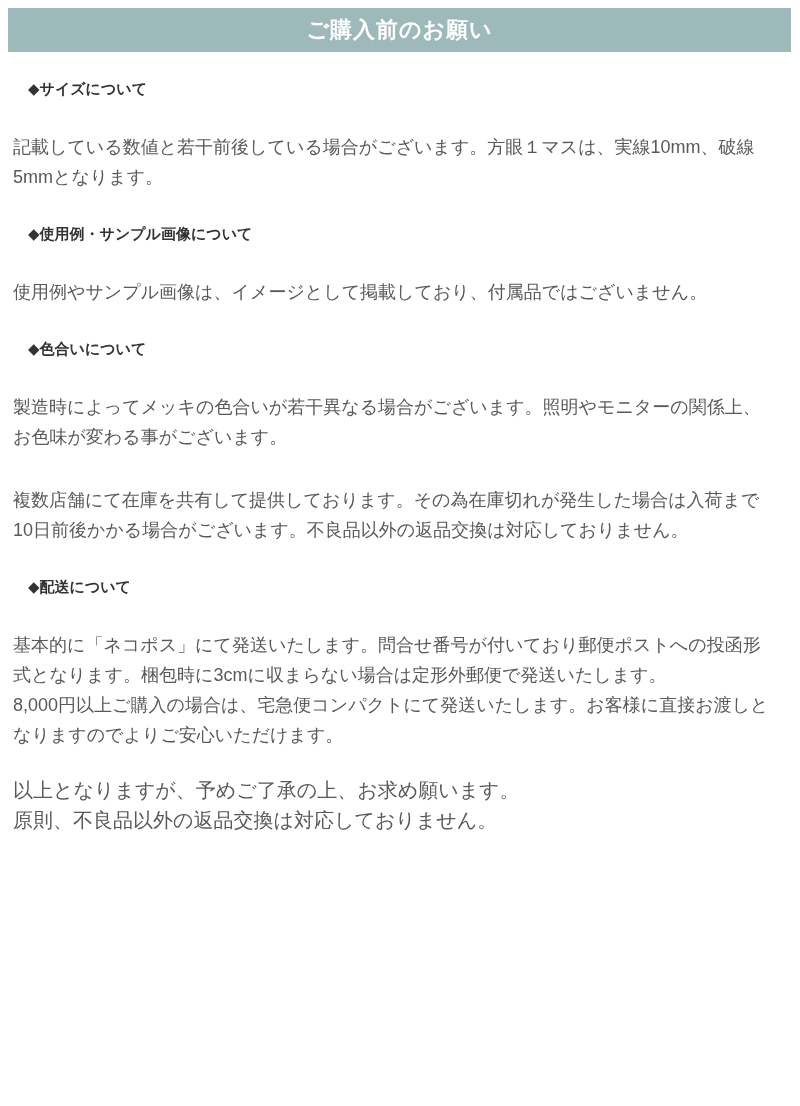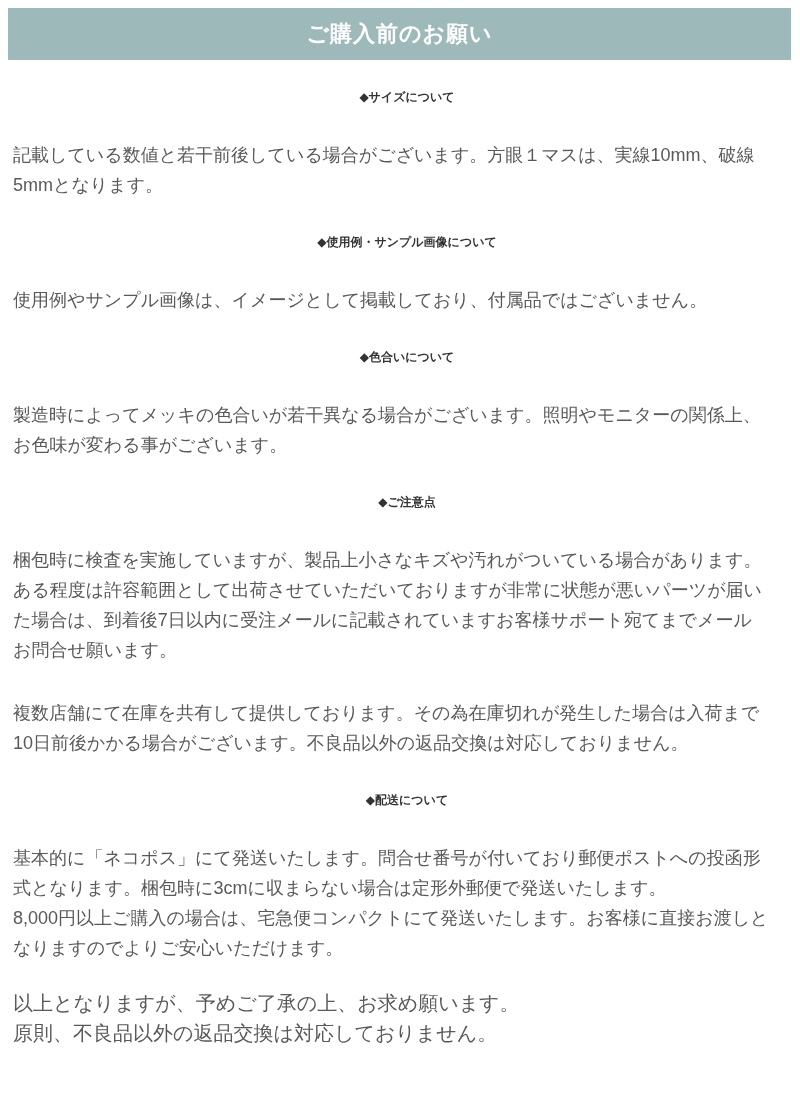--- a/index.html
+++ b/index.html
@@ -10,39 +10,38 @@
   }
   .page {
     position: relative;
     width: 800px;
     height: 1106px;
     overflow: hidden;
     background: var(--page-bg, #ffffff);
   }
   .title-bar {
     margin: 8px 9px 0 8px;
-    height: 52px;
+    height: 44px;
     background: var(--header-bg, #9db9ba);
     display: flex;
     align-items: center;
     justify-content: center;
   }
   .title-bar .title-text {
     color: var(--header-text, #ffffff);
     font-size: 22px;
     font-weight: bold;
     letter-spacing: 1px;
   }
   h3.sec-heading {
-    font-size: 12px;
+    font-size: 15px;
     font-weight: bold;
     line-height: 20px;
     color: var(--heading-text, #333333);
     margin: 32px 14px 0 28px;
-    text-align: center;
   }
   h3.sec-heading.first {
     margin-top: 27px;
   }
   p.sec-body {
     font-size: 18px;
     line-height: 30px;
     color: var(--body-text, #595959);
     margin: 33px 31px 0 13px;
     white-space: pre-line;
@@ -72,24 +71,20 @@
   <section>
     <h3 class="sec-heading">◆使用例・サンプル画像について</h3>
     <p class="sec-body">使用例やサンプル画像は、イメージとして掲載しており、付属品ではございません。</p>
   </section>
 
   <section>
     <h3 class="sec-heading">◆色合いについて</h3>
     <p class="sec-body">製造時によってメッキの色合いが若干異なる場合がございます。照明やモニターの関係上、お色味が変わる事がございます。</p>
   </section>
 
-  <section>
-    <h3 class="sec-heading">◆ご注意点</h3>
-    <p class="sec-body">梱包時に検査を実施していますが、製品上小さなキズや汚れがついている場合があります。ある程度は許容範囲として出荷させていただいておりますが非常に状態が悪いパーツが届いた場合は、到着後7日以内に受注メールに記載されていますお客様サポート宛てまでメールお問合せ願います。</p>
-  </section>
 
   <section>
     <p class="sec-body">複数店舗にて在庫を共有して提供しております。その為在庫切れが発生した場合は入荷まで10日前後かかる場合がございます。不良品以外の返品交換は対応しておりません。</p>
   </section>
 
   <section>
     <h3 class="sec-heading">◆配送について</h3>
     <p class="sec-body">基本的に「ネコポス」にて発送いたします。問合せ番号が付いており郵便ポストへの投函形式となります。梱包時に3cmに収まらない場合は定形外郵便で発送いたします。
 8,000円以上ご購入の場合は、宅急便コンパクトにて発送いたします。お客様に直接お渡しとなりますのでよりご安心いただけます。</p>
   </section>

